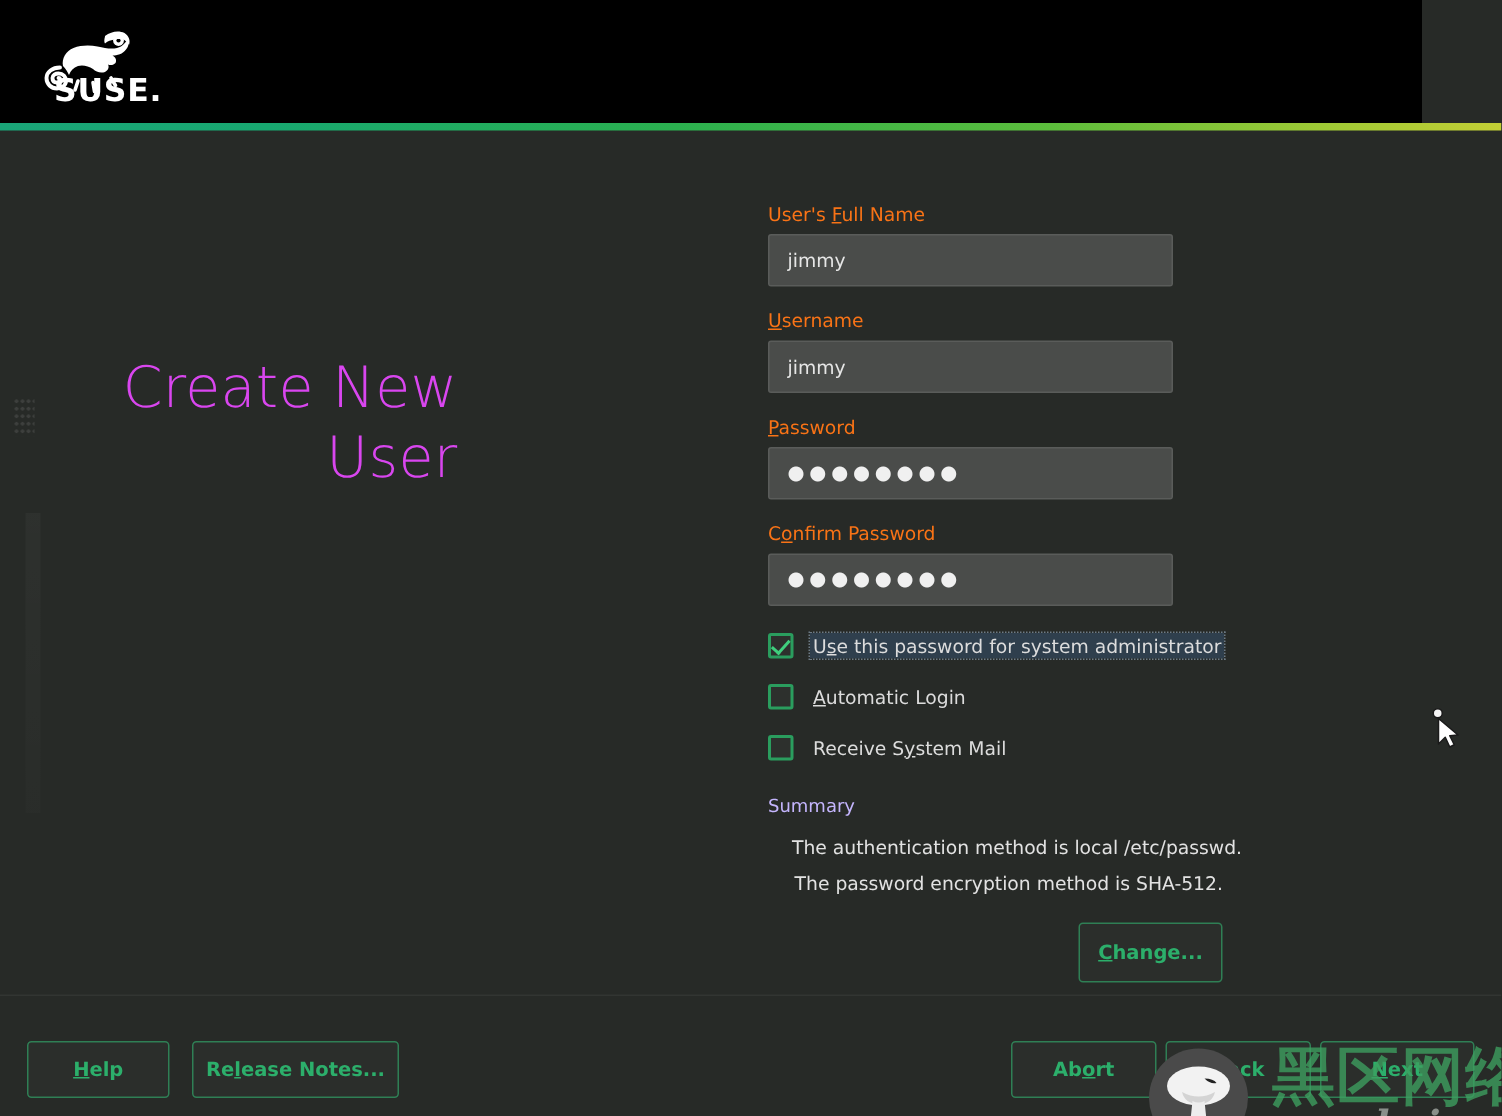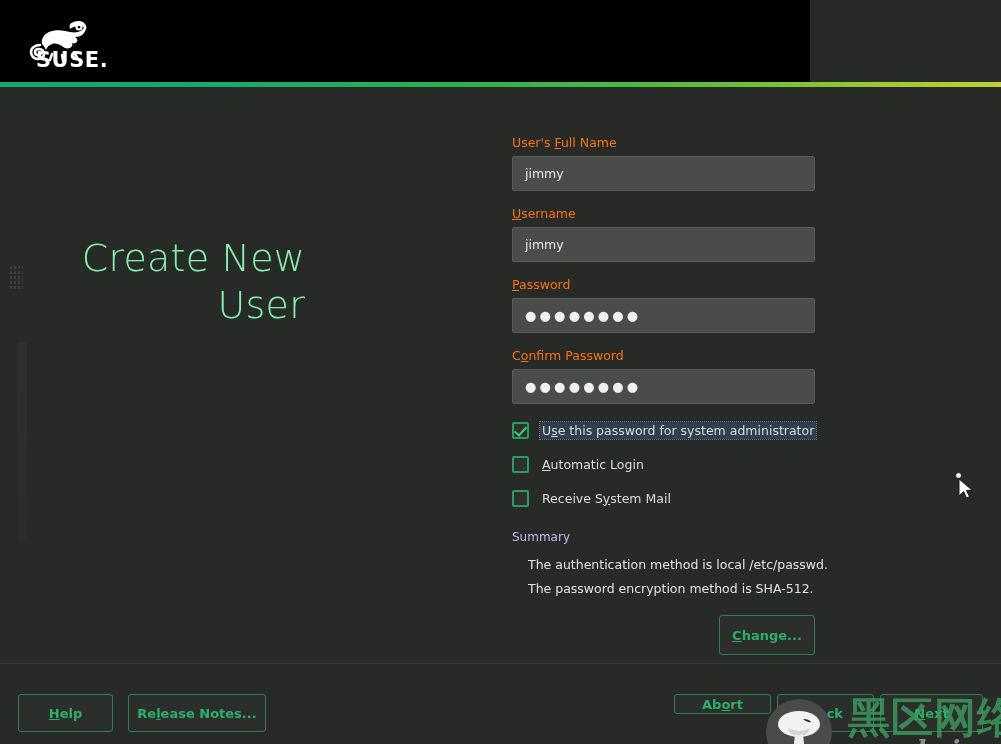--- a/index.html
+++ b/index.html
@@ -11,21 +11,21 @@
   }
   #screen {
     position: relative;
     width: 1001px; height: 744px;
     background: #272a27;
   }
 
   
   #header {
     position: absolute; left: 0; top: 0;
-    width: 810px; height: 82px;
+    width: 948px; height: 82px;
     background: #000000;
   }
   #logo-wrap {
     position: absolute; left: 18px; top: 14px;
     width: 110px; height: 56px;
   }
   #logo-wrap svg { display: block; }
   #gradient-bar {
     position: absolute; left: 0; top: 82px;
     width: 1001px; height: 5px;
@@ -34,21 +34,21 @@
 
   
   #title-panel {
     position: absolute; left: 0px; top: 87px;
     width: 480px; height: 575px;
   }
   #page-title {
     position: absolute; right: 175px; top: 148px;
     width: 290px;
     text-align: right;
-    color: #86efac;
+    color: #d946ef;
     font-size: 38px;
     font-weight: 300;
     line-height: 47px;
     letter-spacing: 0.2px;
     font-family: "DejaVu Sans", "Liberation Sans", sans-serif;
   }
   #left-artifact-dots {
     position: absolute; left: 9px; top: 178px;
     width: 14px; height: 26px;
     opacity: 0.10;
@@ -69,21 +69,21 @@
   }
   .field-label {
     color: #f97316;
     font-size: 12.5px;
     line-height: 17px;
     margin-bottom: 5px;
     white-space: nowrap;
   }
   .field-label .acc { text-decoration: underline; }
   .text-input {
-    width: 303px; height: 35px;
+    width: 270px; height: 35px;
     background: #4a4c4a;
     border: 1px solid #5a5c5a;
     border-radius: 2px;
     color: #e6e6e6;
     font-size: 12.5px;
     padding: 0 12px;
     display: flex; align-items: center;
     font-family: "DejaVu Sans", "Liberation Sans", sans-serif;
   }
   .field-block { margin-bottom: 14px; }
@@ -139,20 +139,21 @@
     color: #c4b5fd;
     font-size: 12px;
     margin-bottom: 9px;
   }
   .summary-line {
     color: #e2e2e2;
     font-size: 12.5px;
     line-height: 24px;
     padding-left: 16px;
     white-space: nowrap;
+    text-align: center;
   }
 
   
   #change-row {
     margin-top: 14px;
     display: flex; justify-content: flex-end;
     width: 303px;
   }
   .btn {
     background: #2b2e2b;
@@ -173,21 +174,21 @@
     width: 1001px; height: 1px;
     background: rgba(255,255,255,0.055);
   }
   #bottom-bar {
     position: absolute; left: 0; top: 664px;
     width: 1001px; height: 80px;
     background: #272a27;
   }
   #btn-help     { position: absolute; left: 18px;  top: 30px; width: 95px;  height: 38px; }
   #btn-release  { position: absolute; left: 128px; top: 30px; width: 138px; height: 38px; }
-  #btn-abort    { position: absolute; left: 674px; top: 30px; width: 97px;  height: 20px; }
+  #btn-abort    { position: absolute; left: 674px; top: 30px; width: 97px;  height: 38px; }
   #btn-back     { position: absolute; left: 777px; top: 30px; width: 97px;  height: 38px; }
   #btn-next     { position: absolute; left: 880px; top: 30px; width: 103px; height: 38px; }
 
   
   #watermark {
     position: absolute; left: 766px; top: 668px;
     width: 235px; height: 76px;
     pointer-events: none;
     margin-top: 27px;
   }

